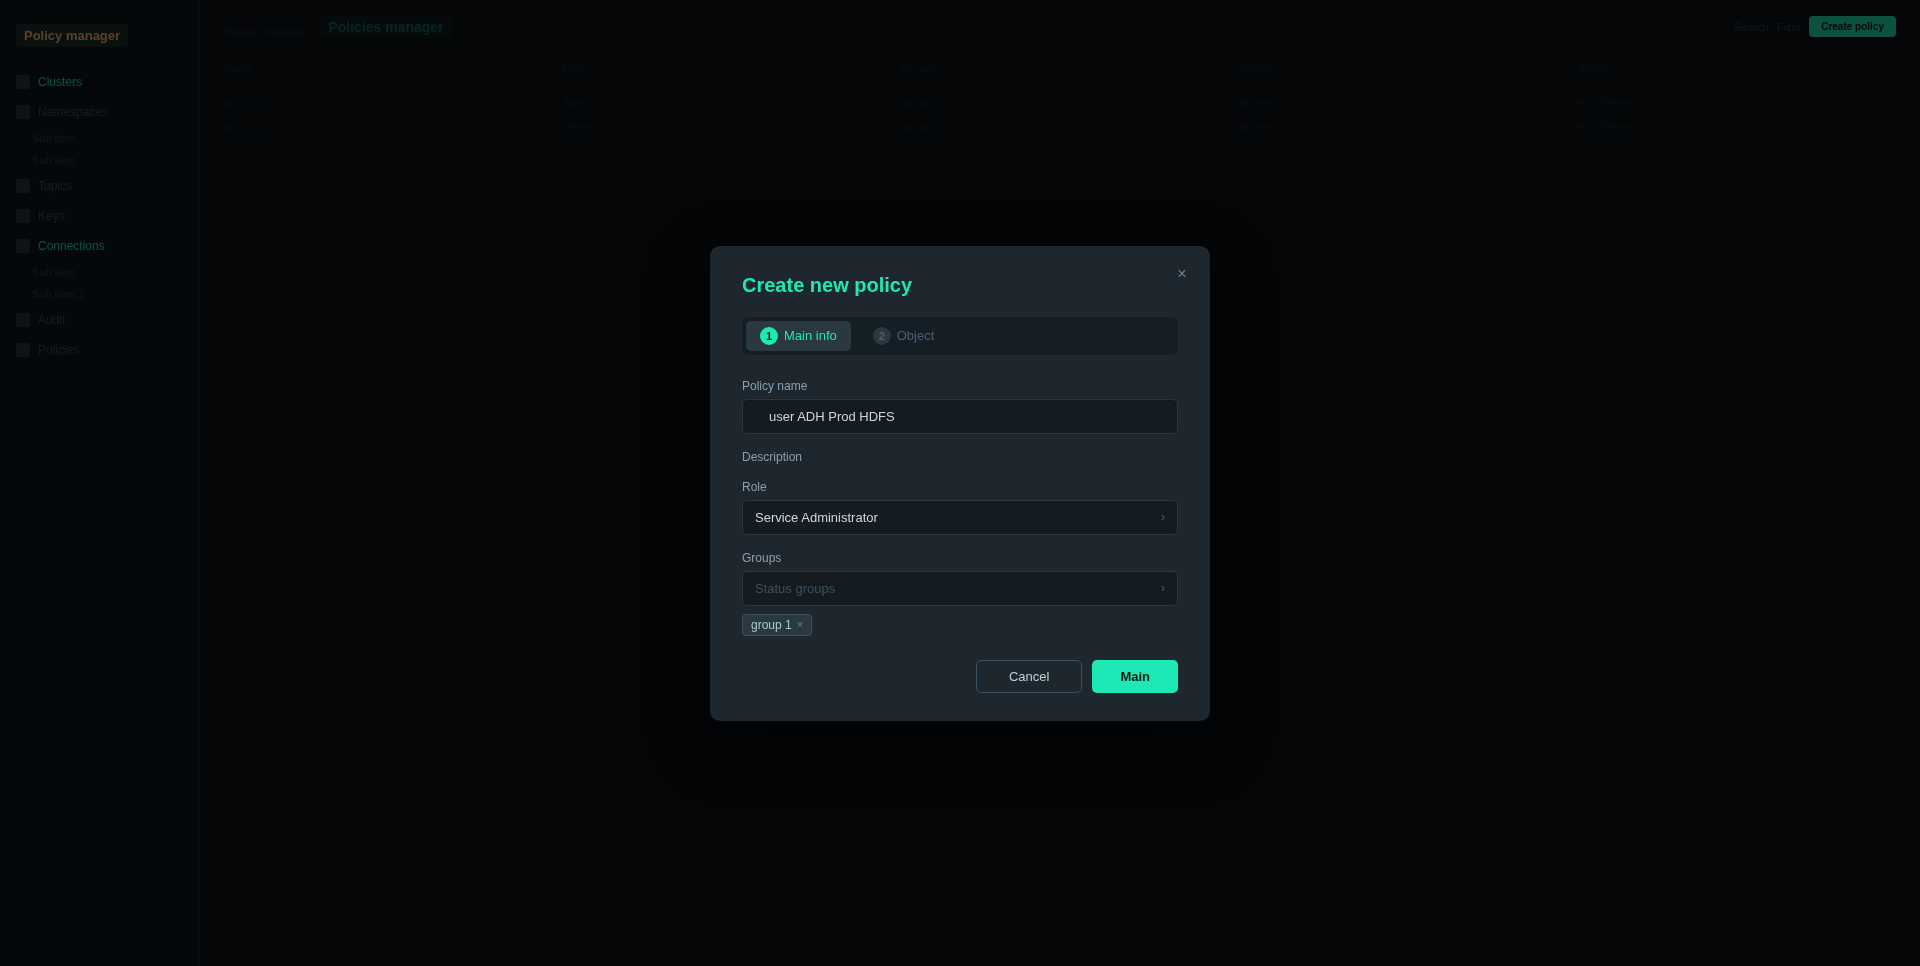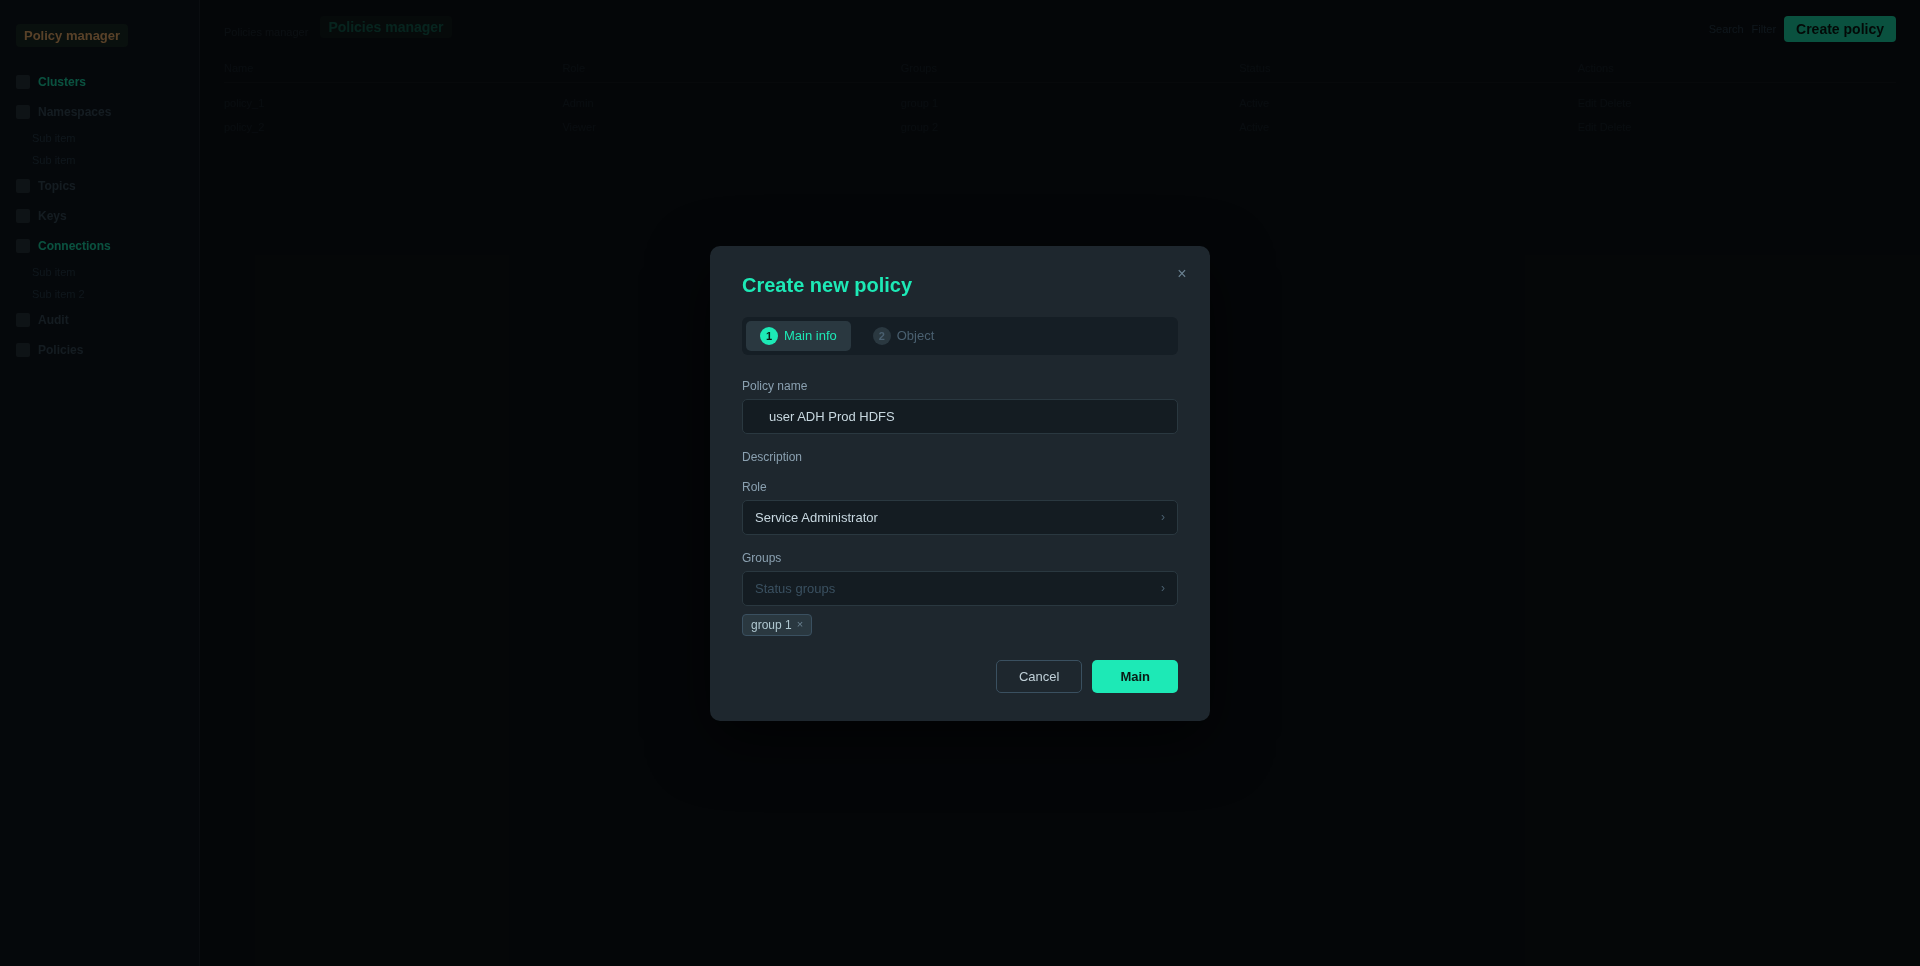--- a/index.html
+++ b/index.html
@@ -42,21 +42,20 @@
       display: inline-block;
     }
 
     .bg-sidebar-item {
       padding: 8px 16px;
       color: #3a5060;
       font-size: 12px;
       display: flex;
       align-items: center;
       gap: 8px;
-      font-weight: bold;
     }
 
     .bg-sidebar-item.active {
       color: #1de9b6;
     }
 
     .bg-icon {
       width: 14px;
       height: 14px;
       border-radius: 2px;
@@ -97,21 +96,21 @@
       top: 16px;
       right: 24px;
       display: flex;
       gap: 8px;
       align-items: center;
     }
 
     .bg-btn-create {
       background: #1de9b6;
       color: #0a1a14;
-      font-size: 14px;
+      font-size: 10px;
       font-weight: 700;
       padding: 5px 12px;
       border-radius: 4px;
     }
 
     .bg-table-header {
       display: flex;
       gap: 20px;
       padding: 8px 0;
       border-bottom: 1px solid #1e2730;
@@ -308,21 +307,21 @@
       display: flex;
       justify-content: flex-end;
       gap: 10px;
       margin-top: 24px;
     }
 
     .btn-cancel {
       background: transparent;
       border: 1px solid #3a5060;
       border-radius: 5px;
-      padding: 8px 22px;
+      padding: 8px 32px;
       color: #c0d0d8;
       font-size: 13px;
       cursor: pointer;
     }
 
     .btn-next {
       background: #1de9b6;
       border: none;
       border-radius: 5px;
       padding: 8px 28px;

